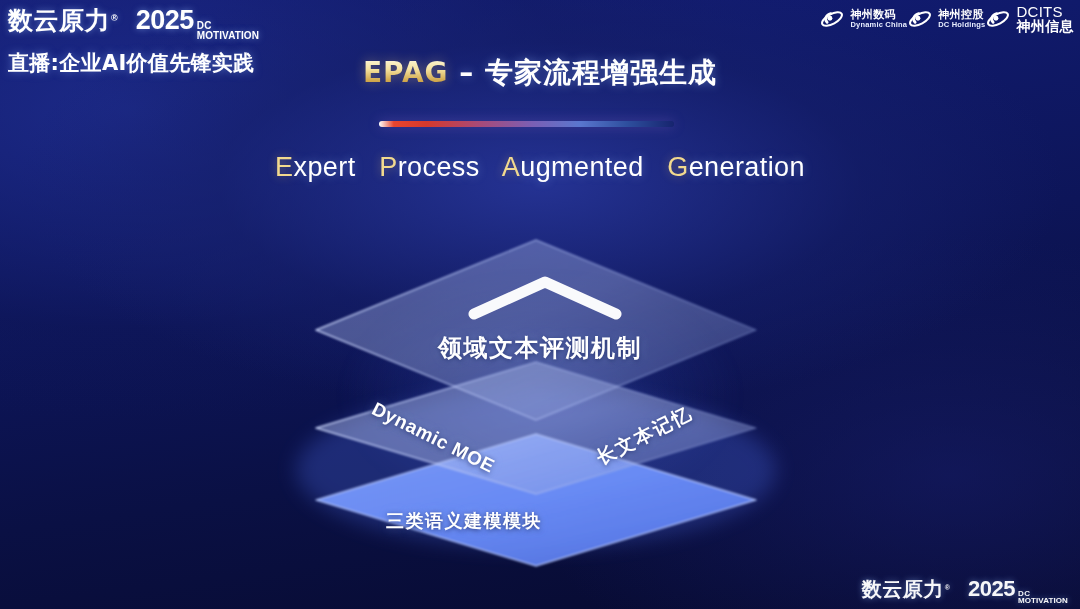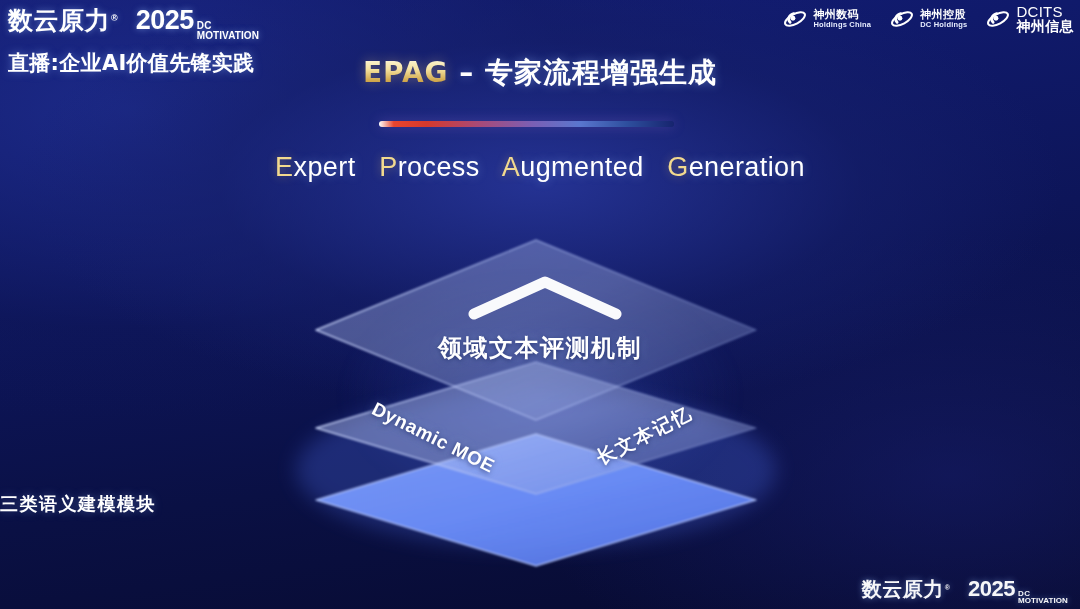--- a/index.html
+++ b/index.html
@@ -34,21 +34,21 @@
   .bl-year{ font-size:27px;font-weight:bold;letter-spacing:-.5px;margin-left:18px; }
   .bl-dc{ display:inline-block;line-height:.95;margin-left:3px;text-align:left; }
   .bl-dc .d1{ font-size:10px;font-weight:bold;letter-spacing:.4px;display:block; }
   .bl-dc .d2{ font-size:10px;font-weight:bold;letter-spacing:.1px;display:block; }
   #live-line{
     margin-top:9px;font-size:21px;font-weight:bold;color:#ffffff;white-space:nowrap;
     font-family:"DejaVu Sans",sans-serif;letter-spacing:.3px;
     text-shadow:0 0 8px rgba(140,180,255,.5);
   }
   
-  #partners{ position:absolute;right:6px;top:4px;display:flex;gap:18px;align-items:center; }
+  #partners{ position:absolute;right:6px;top:4px;display:flex;align-items:center; }
   .partner{ display:flex;align-items:center;gap:5px; }
   .swirl{ width:26px;height:26px;flex:0 0 26px; }
   .p-text{ line-height:1.05; }
   .p-cn{ display:block;font-size:11px;font-weight:bold;color:#fff;white-space:nowrap;font-family:"DejaVu Sans",sans-serif;letter-spacing:.4px; }
   .p-en{ display:block;font-size:7.5px;font-weight:bold;color:#e8eeff;white-space:nowrap;letter-spacing:.2px; }
   .p-big{ display:block;font-size:15px;font-weight:normal;color:#fff;letter-spacing:.3px;line-height:1; }
   
   #headline{
     position:absolute;left:0;top:54px;width:1080px;text-align:center;
     white-space:nowrap;font-size:28px;font-weight:bold;
@@ -77,21 +77,21 @@
   #subtitle .cap{ color:#f3da8e;text-shadow:0 0 10px rgba(240,200,110,.4); }
   #subtitle .rest{ color:#ffffff;text-shadow:0 0 10px rgba(150,190,255,.4); }
   
   #stack{ position:absolute;left:0;top:0;width:1080px;height:609px;pointer-events:none; }
   .layer-label{
     position:absolute;white-space:nowrap;color:#ffffff;font-weight:bold;
     font-family:"DejaVu Sans",sans-serif;
     text-shadow:0 1px 5px rgba(20,30,90,.8),0 0 10px rgba(160,200,255,.35);
   }
   #lbl-top{ left:0;top:332px;width:1080px;text-align:center;font-size:24px;letter-spacing:1.5px; }
-  #lbl-bottom{ left:0;top:492px;width:928px;text-align:left;font-size:18px;letter-spacing:1.5px;color:#ffffff; }
+  #lbl-bottom{ left:0;top:509px;width:928px;text-align:center;font-size:18px;letter-spacing:1.5px;color:#ffffff; }
   #lbl-moe{
     left:378px;top:398px;font-size:19px;letter-spacing:.6px;
     transform:rotate(26.5deg);transform-origin:left top;
     font-family:"Liberation Sans",sans-serif;font-weight:bold;
   }
   #lbl-mem{
     left:592px;top:448px;font-size:19px;letter-spacing:2px;
     transform:rotate(-27deg);transform-origin:left top;
   }
   
@@ -126,21 +126,21 @@
     <div class="partner">
       <svg class="swirl" viewBox="0 0 64 64">
         <g fill="none" stroke="#ffffff" stroke-width="5" stroke-linecap="round">
           <ellipse cx="32" cy="32" rx="27" ry="12" transform="rotate(-28 32 32)"></ellipse>
           <path d="M20 40 C13 33 17 22 29 19" stroke-width="7"></path>
         </g>
         <circle cx="27" cy="30" r="6" fill="#ffffff"></circle>
       </svg>
       <span class="p-text">
         <span class="p-cn">神州数码</span>
-        <span class="p-en">Holdings China</span>
+        <span class="p-en">Dynamic China</span>
       </span>
     </div>
 
     <div class="partner">
       <svg class="swirl" viewBox="0 0 64 64">
         <g fill="none" stroke="#ffffff" stroke-width="5" stroke-linecap="round">
           <ellipse cx="32" cy="32" rx="27" ry="12" transform="rotate(-28 32 32)"></ellipse>
           <path d="M20 40 C13 33 17 22 29 19" stroke-width="7"></path>
         </g>
         <circle cx="27" cy="30" r="6" fill="#ffffff"></circle>

